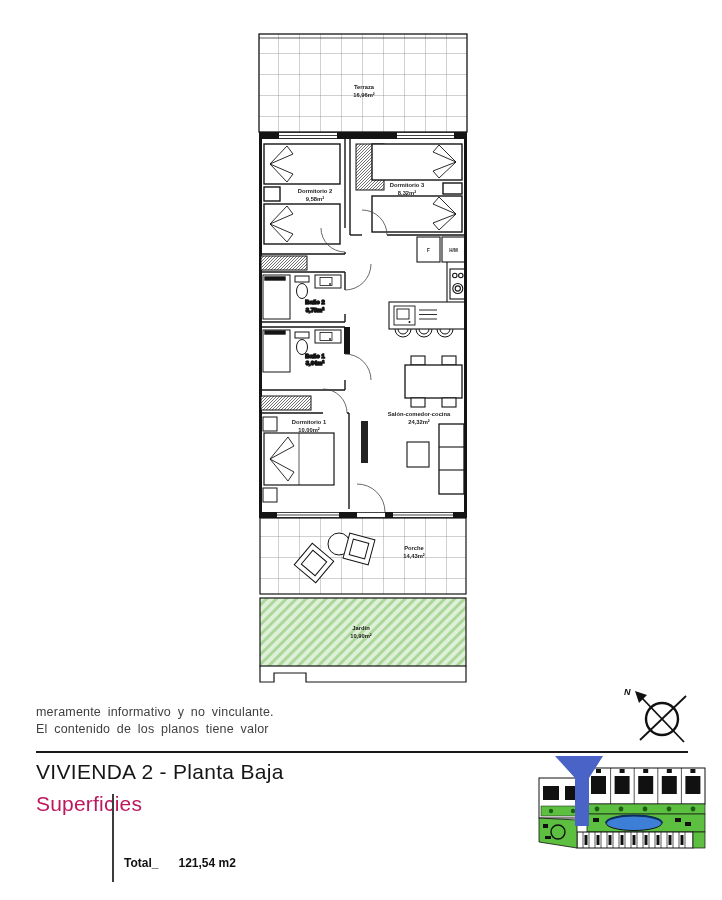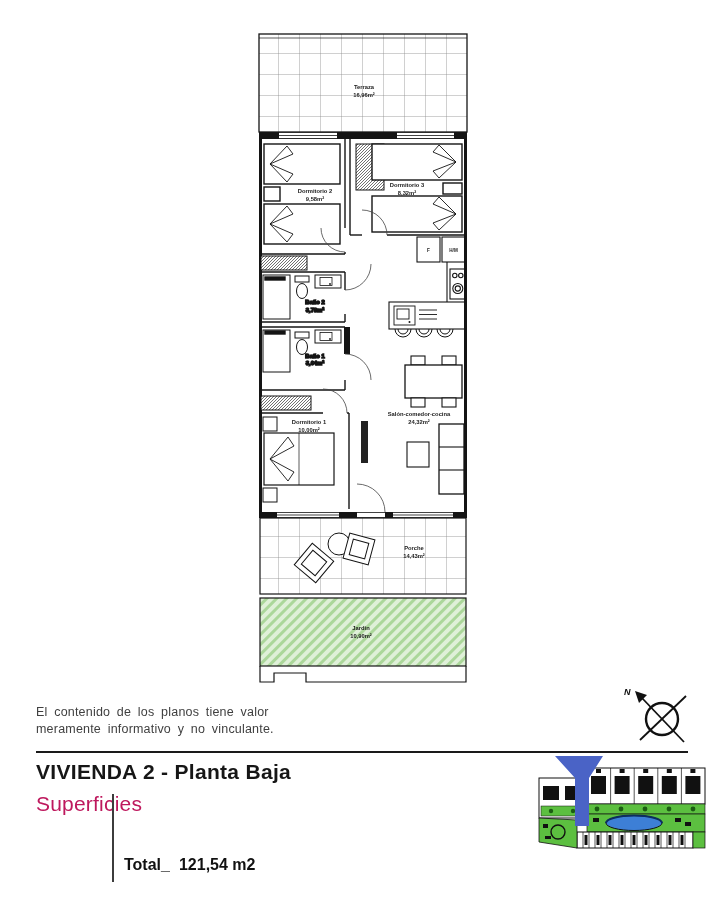--- a/index.html
+++ b/index.html
@@ -11,25 +11,25 @@
   #planSvg text{font-family:"Liberation Sans",sans-serif;font-weight:700;fill:#1a1a1a;}
   .roomlbl{font-size:5.8px;text-anchor:middle;}
   .applbl{font-size:4.6px;text-anchor:middle;}
   
   #compass{left:618px;top:682px;}
   #compass text{font-family:"Liberation Sans",sans-serif;font-weight:700;font-style:italic;font-size:9px;fill:#111;}
   
   .disclaimer{left:36px;top:704px;font-size:12.5px;line-height:17px;color:#3f3f3f;word-spacing:3px;letter-spacing:.2px;}
   .rule{left:36px;top:751px;width:652px;height:2px;background:#1a1a1a;}
   
-  .title{left:36px;top:760px;font-size:21px;font-weight:bold;letter-spacing:.3px;color:#161616;}
+  .title{left:36px;top:760px;font-size:21px;font-weight:normal;letter-spacing:.3px;color:#161616;}
   .superficies{left:36px;top:792px;font-size:21px;color:#be185d;letter-spacing:.2px;}
   .vdivider{left:112px;top:794px;width:2px;height:88px;background:#3c3c3c;}
   .arealist{left:124px;top:795px;font-size:14px;line-height:18.5px;color:#161616;letter-spacing:.2px;}
-  .totalrow{left:124px;top:856px;font-size:16px;font-weight:bold;color:#111;display:flex;gap:9px;text-align:center;}
+  .totalrow{left:124px;top:856px;font-size:12px;font-weight:bold;color:#111;display:flex;gap:20px;text-align:center;}
   #sitemap{left:537px;top:756px;}
 </style>
 </head>
 <body>
 
 <div class="page abs" style="inset:0;">
 
   <svg id="planSvg" class="abs" width="212" height="652" viewBox="0 0 212 652">
     <defs>
       <pattern id="tiles" width="21" height="21" patternUnits="userSpaceOnUse">
@@ -276,22 +276,22 @@
 
   <svg id="compass" class="abs" width="84" height="72" viewBox="0 0 84 72">
     <line x1="22" y1="58" x2="68" y2="14" stroke="#111" stroke-width="1.8"></line>
     <line x1="24" y1="16" x2="66" y2="60" stroke="#111" stroke-width="1.8"></line>
     <circle cx="44" cy="37" r="16" fill="none" stroke="#111" stroke-width="2.4"></circle>
     <polygon points="17,9 29,13 21,21" fill="#111"></polygon>
     <text x="6" y="13">N</text>
   </svg>
 
   <div class="abs disclaimer">
+    <div>meramente informativo y no vinculante.</div>
     <div>El contenido de los planos tiene valor</div>
-    <div>meramente informativo y no vinculante.</div>
   </div>
 
   <div class="abs rule"></div>
 
   <div class="abs title">VIVIENDA 2 - Planta Baja</div>
   <div class="abs superficies">Superficies</div>
   <div class="abs vdivider"></div>
 
 
   <div class="abs totalrow">

